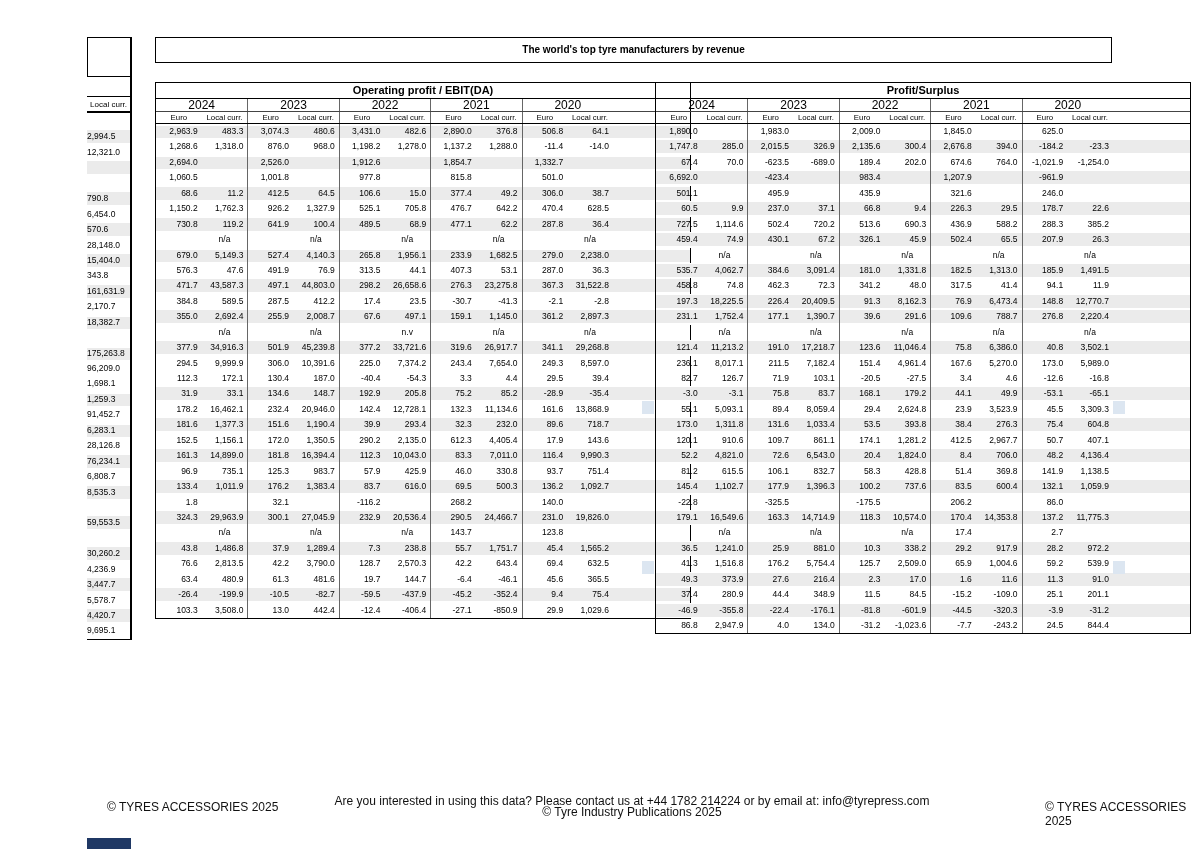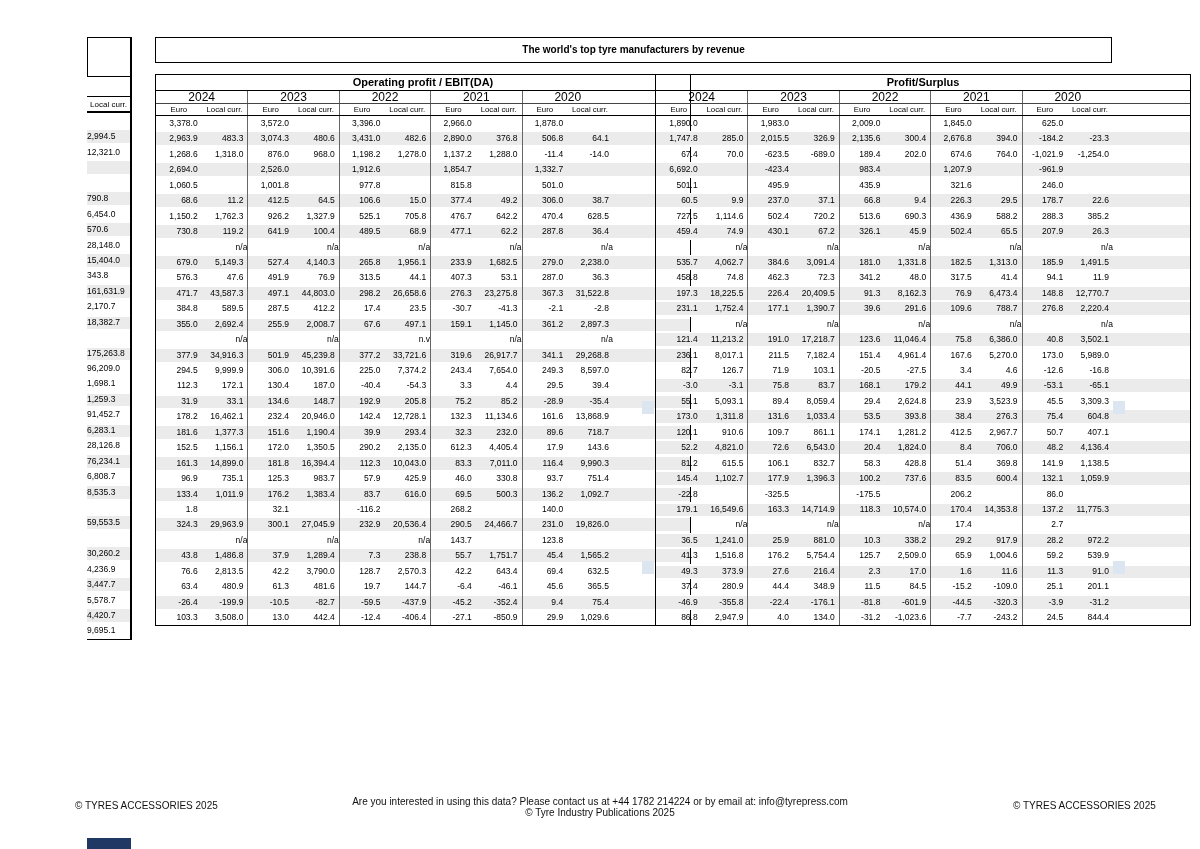--- a/index.html
+++ b/index.html
@@ -11,42 +11,42 @@
   #left-thickline{position:absolute;left:130px;top:37px;width:2px;height:603px;background:#000;}
   #left-header{position:absolute;left:87px;top:96px;width:43px;height:17px;border-top:1px solid #000;border-bottom:2px solid #000;
                font-size:8px;line-height:16px;text-align:right;padding-right:3px;box-sizing:border-box;font-weight:400;}
   #left-rows{position:absolute;left:87px;top:114px;width:43px;border-bottom:1px solid #000;}
 
   
   #title-box{position:absolute;left:155px;top:37px;width:955px;height:24px;border:1px solid #000;
              text-align:center;line-height:24px;font-size:10px;font-weight:bold;}
 
   
-  .tbl{position:absolute;top:74px;width:536px;}
+  .tbl{position:absolute;top:82px;width:536px;}
   #op-tbl{left:155px;} #ps-tbl{left:655px;}
   .band{height:15px;border:1px solid #000;text-align:center;line-height:15px;font-size:11px;font-weight:bold;box-sizing:content-box;}
   .grid{border-left:1px solid #000;border-right:1px solid #000;border-bottom:1px solid #000;}
   .yrow{display:flex;height:12px;border-bottom:1px solid #444;}
   .yrow .y{width:91.4px;text-align:center;font-size:12px;font-weight:normal;line-height:12px;box-sizing:border-box;}
   .yrow .y + .y{border-left:1px solid #666;}
   .hrow{display:flex;height:11px;border-bottom:1px solid #000;}
   .hrow .h{width:45.7px;text-align:center;font-size:7.8px;line-height:11px;box-sizing:border-box;white-space:nowrap;overflow:hidden;}
   .hrow .h.g{border-left:1px solid #666;}
 
   
   .trow{display:flex;height:15.45px;}
   .trow.s{background:linear-gradient(#fff 1.5px,#ebebeb 1.5px,#ebebeb 14px,#fff 14px);}
   .cell{width:45.7px;text-align:right;font-size:8.5px;line-height:15.45px;box-sizing:border-box;
         padding-right:4px;white-space:nowrap;overflow:hidden;}
   .cell.g{border-left:1px solid #666;}
-  .cell.na{padding-right:0;}
+  .cell.na{text-align:center;padding-right:0;}
   .lcell{width:43px;font-size:8.5px;line-height:15.45px;box-sizing:border-box;padding-right:3px;white-space:nowrap;}
 
   
-  .foot{position:absolute;font-size:10px;color:#111;}
+  .foot{position:absolute;font-size:12px;color:#111;margin-left:32px;}
   #foot-left{left:75px;top:800px;}
   #foot-right{left:1013px;top:800px;}
   #foot-center{left:300px;top:796px;width:600px;text-align:center;line-height:11px;}
 
   
   .bluemark{position:absolute;width:12px;height:13px;background:#dce6f1;}
   #navy-box{position:absolute;left:87px;top:838px;width:44px;height:11px;background:#1f3864;}
 </style>
 </head>
 <body>
@@ -179,32 +179,20 @@
           <div class="h g">Euro</div>
           <div class="h">Local curr.</div>
           <div class="h g">Euro</div>
           <div class="h">Local curr.</div>
           <div class="h g">Euro</div>
           <div class="h">Local curr.</div>
           <div class="h g">Euro</div>
           <div class="h">Local curr.</div>
         </div>
       <div class="body">
-          <div class="trow">
-            <span class="cell">3,378.0</span>
-            <span class="cell"></span>
-            <span class="cell g">3,572.0</span>
-            <span class="cell"></span>
-            <span class="cell g">3,396.0</span>
-            <span class="cell"></span>
-            <span class="cell g">2,966.0</span>
-            <span class="cell"></span>
-            <span class="cell g">1,878.0</span>
-            <span class="cell"></span>
-          </div>
           <div class="trow s">
             <span class="cell">2,963.9</span>
             <span class="cell">483.3</span>
             <span class="cell g">3,074.3</span>
             <span class="cell">480.6</span>
             <span class="cell g">3,431.0</span>
             <span class="cell">482.6</span>
             <span class="cell g">2,890.0</span>
             <span class="cell">376.8</span>
             <span class="cell g">506.8</span>

